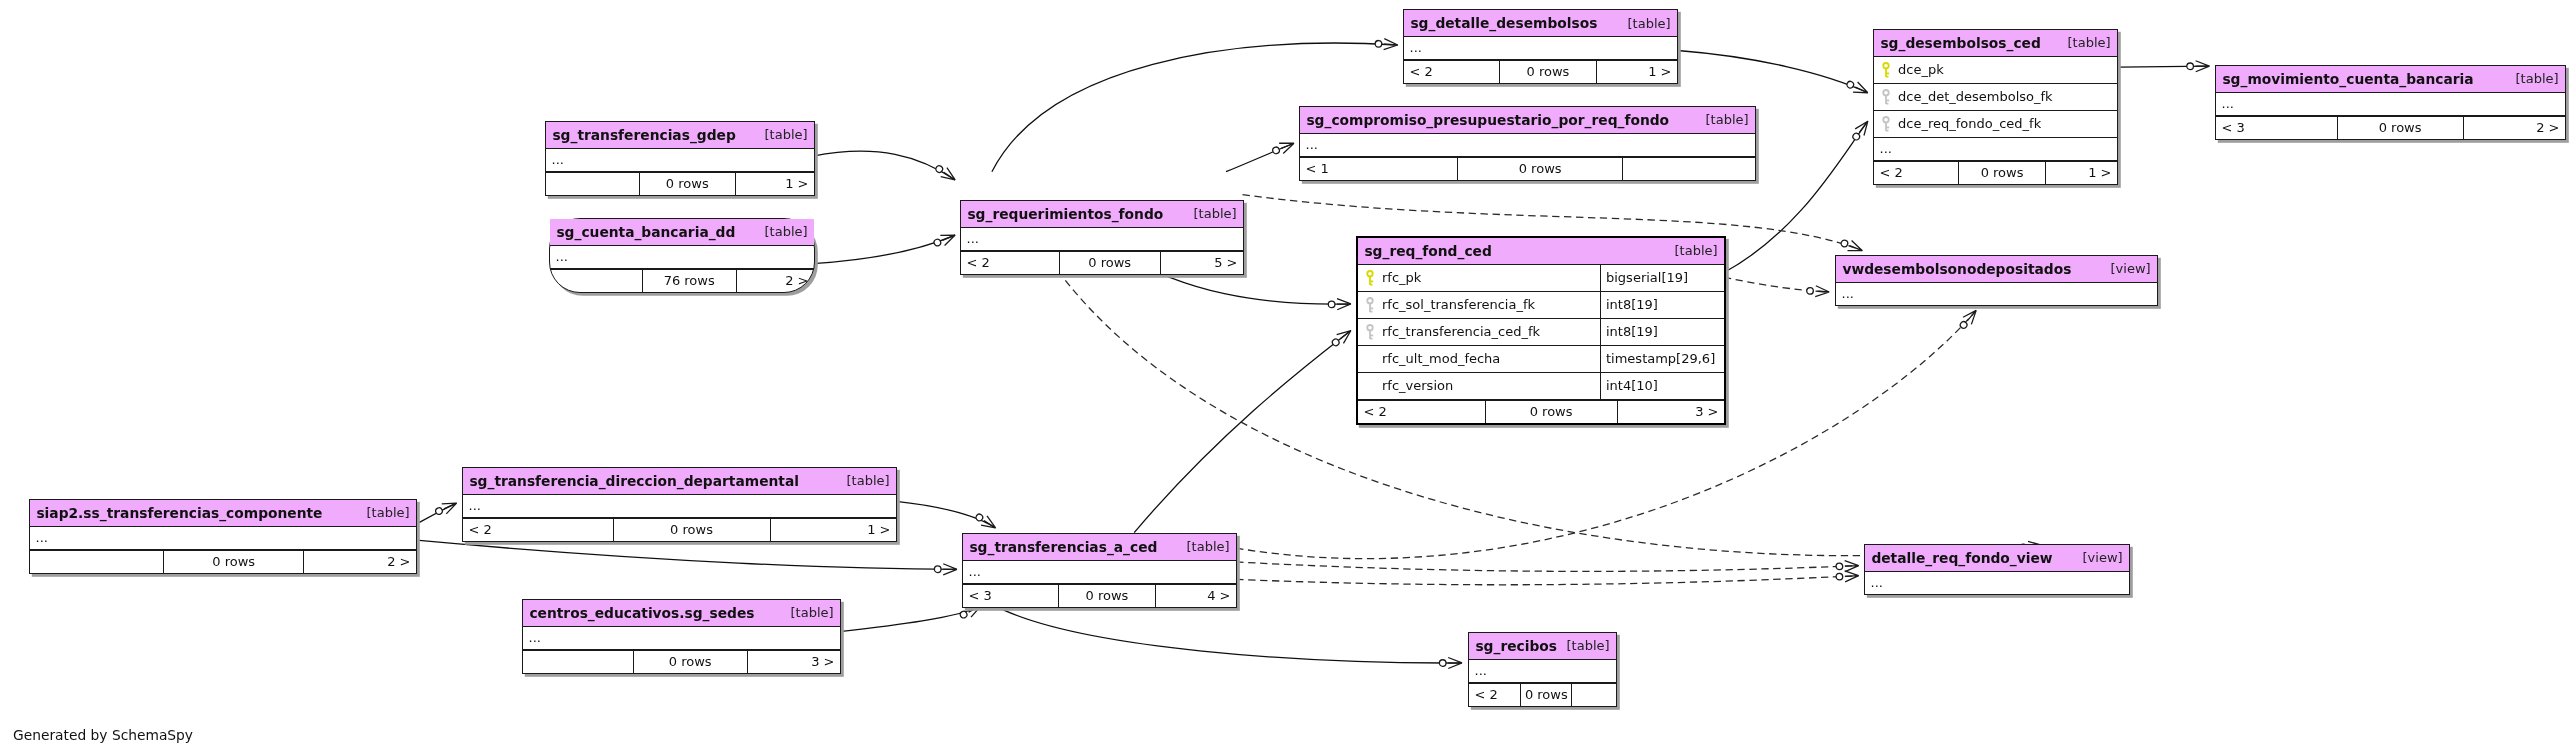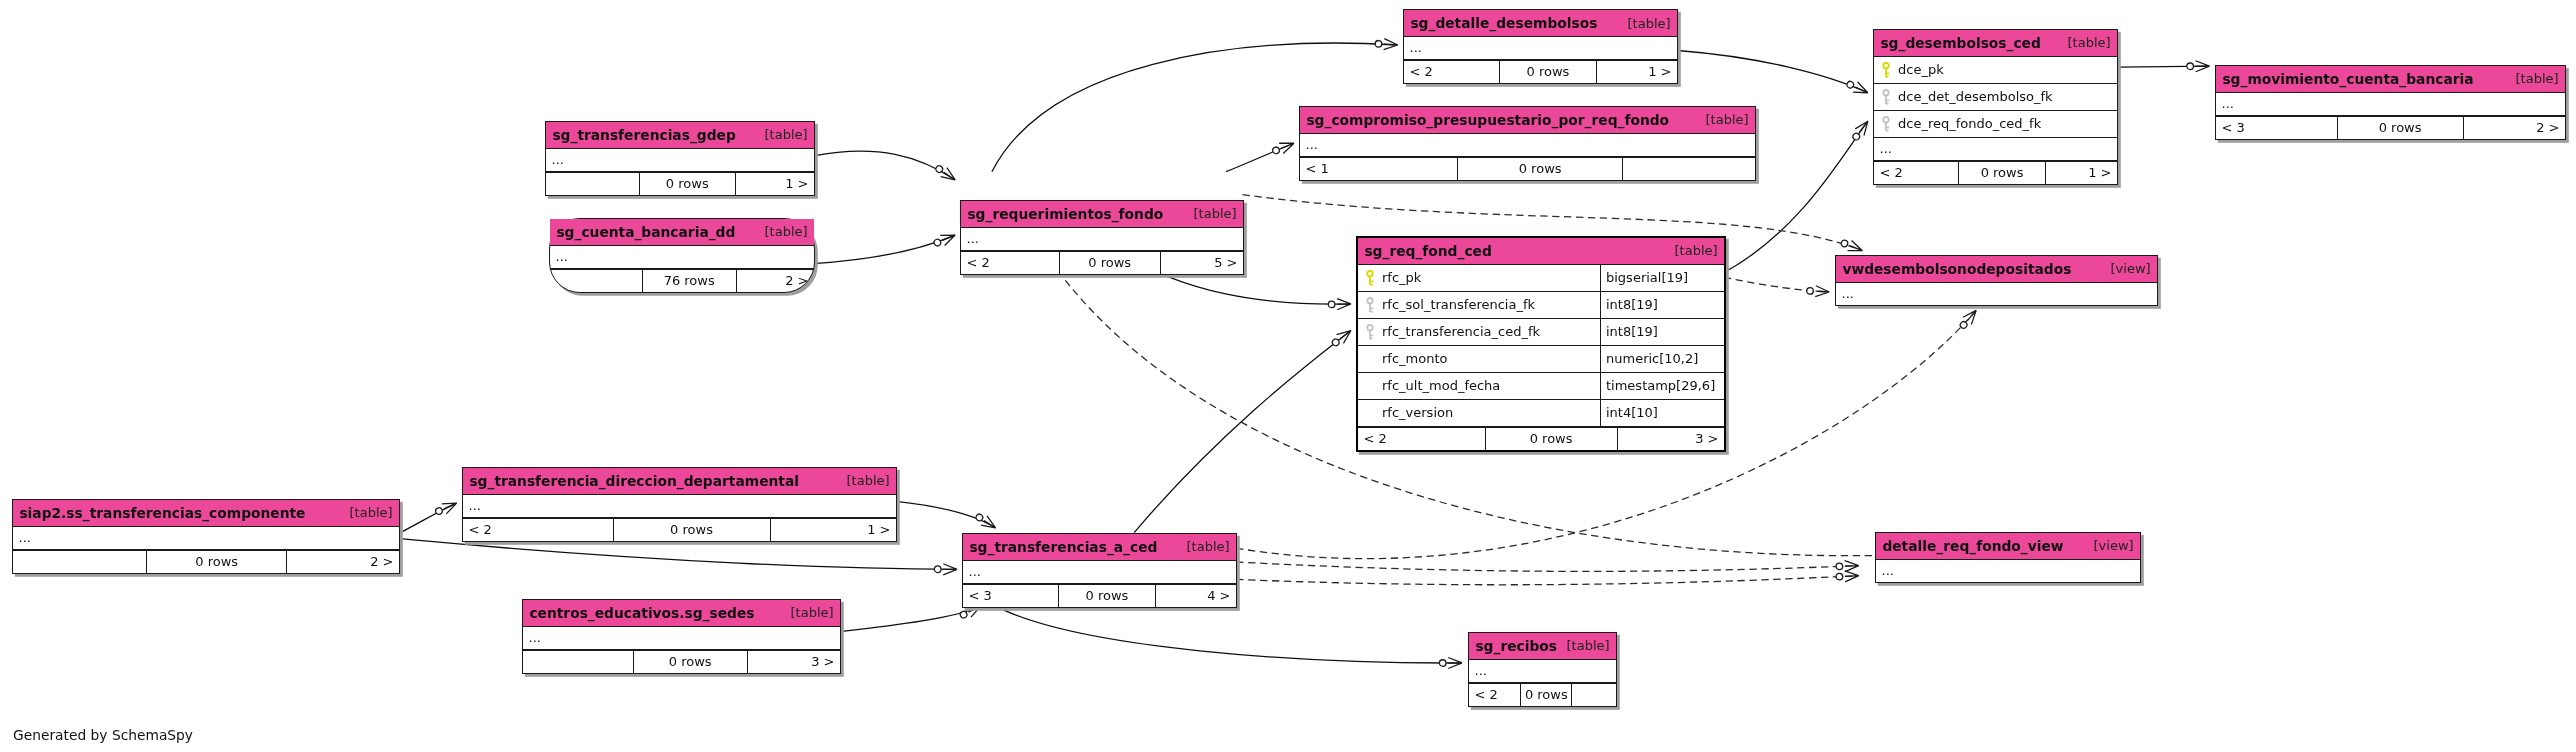--- a/index.html
+++ b/index.html
@@ -12,21 +12,21 @@
   #edges{position:absolute;left:0;top:0;z-index:1;}
   .node{
     position:absolute;z-index:2;background:#ffffff;
     border:1.4px solid #1a1a1a;
     box-shadow:2.8px 2.8px 0 0 #9e9e9e;
     font-size:13px;
   }
   .node.focal{border:2.3px solid #000;}
   .hdr{
     display:flex;justify-content:space-between;align-items:center;
-    background:#ec4899;border-bottom:1.4px solid #1a1a1a;
+    background:#f0abfc;border-bottom:1.4px solid #1a1a1a;
     padding:3.7px 6.4px;height:18.4px;text-align:center;
   }
   .hdr .title{font-weight:bold;font-size:13.8px;white-space:nowrap;}
   .hdr .badge{font-size:13px;color:#222;padding-left:9.2px;white-space:nowrap;}
   .colrow{
     display:flex;align-items:center;
     border-bottom:0.9px solid #1a1a1a;height:26px;
   }
   .colrow .keycell{width:24px;display:flex;justify-content:center;align-items:center;flex:0 0 24px;}
   .colrow .cname{flex:1;white-space:nowrap;overflow:hidden;}
@@ -239,25 +239,20 @@
               <line x1="5.5" y1="7" x2="5.5" y2="16.5" stroke="#c4c4c4" stroke-width="2"></line>
               <line x1="5.5" y1="12.5" x2="9" y2="12.5" stroke="#c4c4c4" stroke-width="2"></line>
               <line x1="5.5" y1="16" x2="8.2" y2="16" stroke="#c4c4c4" stroke-width="2"></line>
             </svg>
           </span>
           <span class="cname">rfc_transferencia_ced_fk</span>
           <span class="ctype">int8[19]</span>
         </div>
         <div class="colrow">
           <span class="keycell"></span>
-          <span class="cname">rfc_monto</span>
-          <span class="ctype">numeric[10,2]</span>
-        </div>
-        <div class="colrow">
-          <span class="keycell"></span>
           <span class="cname">rfc_ult_mod_fecha</span>
           <span class="ctype">timestamp[29,6]</span>
         </div>
         <div class="colrow">
           <span class="keycell"></span>
           <span class="cname">rfc_version</span>
           <span class="ctype">int4[10]</span>
         </div>
         <div class="ftr" style="border-top: 0.9px solid rgb(26, 26, 26);">
           <span class="fl">&lt; 2</span>
@@ -265,21 +260,21 @@
           <span class="fr">3 &gt;</span>
         </div>
       </div>
       <div class="node" style="left: 1835px; top: 255px; width: 321px;">
         <div class="hdr">
           <span class="title">vwdesembolsonodepositados</span>
           <span class="badge">[view]</span>
         </div>
         <div class="ellrow">...</div>
       </div>
-      <div class="node" style="left: 12px; top: 499px; width: 386px;">
+      <div class="node" style="left: 29px; top: 499px; width: 386px;">
         <div class="hdr">
           <span class="title">siap2.ss_transferencias_componente</span>
           <span class="badge">[table]</span>
         </div>
         <div class="ellrow">...</div>
         <div class="ftr" style="border-top: 0.9px solid rgb(26, 26, 26);">
           <span class="fl"></span>
           <span class="fc">0 rows</span>
           <span class="fr">2 &gt;</span>
         </div>
@@ -313,21 +308,21 @@
           <span class="title">centros_educativos.sg_sedes</span>
           <span class="badge">[table]</span>
         </div>
         <div class="ellrow">...</div>
         <div class="ftr" style="border-top: 0.9px solid rgb(26, 26, 26);">
           <span class="fl"></span>
           <span class="fc">0 rows</span>
           <span class="fr">3 &gt;</span>
         </div>
       </div>
-      <div class="node" style="left: 1864px; top: 532px; width: 264px; margin-left: 11px;">
+      <div class="node" style="left: 1864px; top: 544px; width: 264px;">
         <div class="hdr">
           <span class="title">detalle_req_fondo_view</span>
           <span class="badge">[view]</span>
         </div>
         <div class="ellrow">...</div>
       </div>
       <div class="node" style="left: 1468px; top: 632px; width: 147px;">
         <div class="hdr">
           <span class="title">sg_recibos</span>
           <span class="badge">[table]</span>

